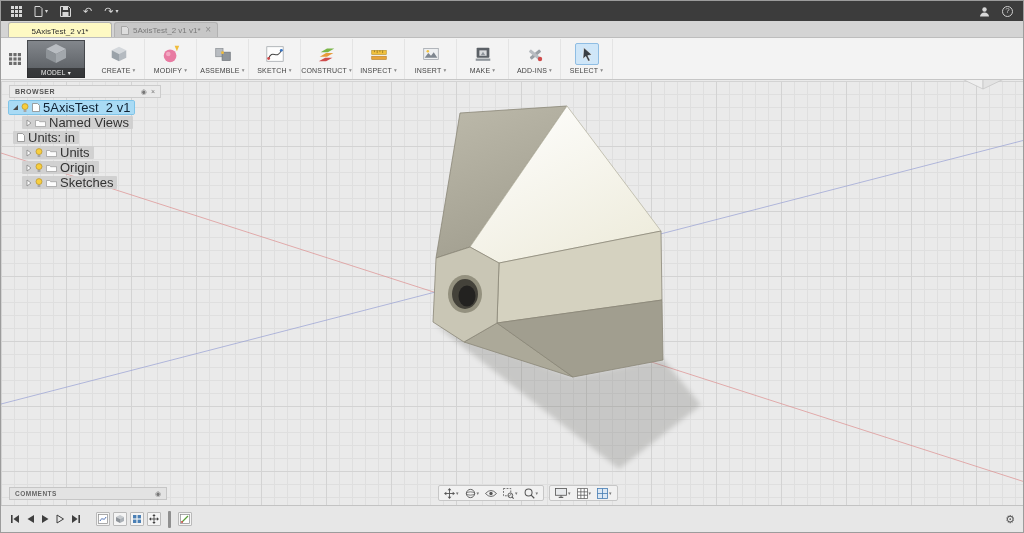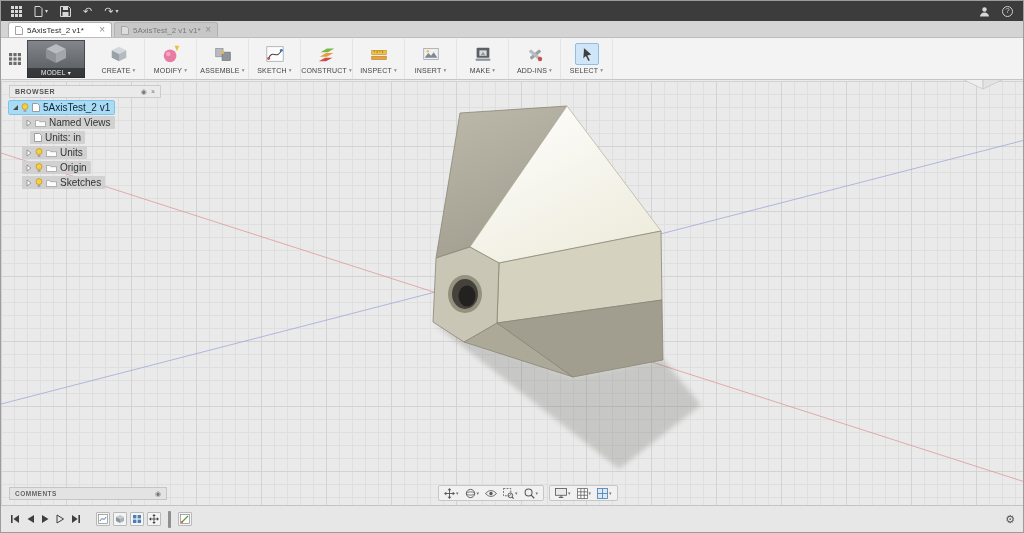--- a/index.html
+++ b/index.html
@@ -11,21 +11,21 @@
   
   .titlebar { position:relative; z-index:40; height:20px; background:#3c3c3c; display:flex; align-items:center; justify-content:space-between; padding:0 10px; }
   .tb-group { display:flex; align-items:center; gap:12px; }
   .tb-btn { background:none; border:none; color:#d8d8d8; font-size:11px; line-height:1; display:flex; align-items:center; gap:2px; cursor:pointer; height:20px; padding:0; }
   .caret { font-size:6px; color:inherit; line-height:1; }
   .help-circle { width:11px; height:11px; border:1px solid #cfcfcf; border-radius:50%; font-size:8px; color:#cfcfcf; display:flex; align-items:center; justify-content:center; }
 
   
   .tabstrip { position:relative; z-index:40; height:17px; background:#d4d4d4; border-bottom:1px solid #bdbdbd; display:flex; align-items:flex-end; padding-left:7px; gap:2px; }
   .tab { height:15px; display:flex; align-items:center; gap:4px; padding:0 6px; font-size:8px; color:#7a7a7a; background:#c7c7c7; border:1px solid #b2b2b2; border-bottom:none; border-radius:3px 3px 0 0; min-width:104px; cursor:pointer; }
-  .tab.active { background:#ffffff; color:#2e2e2e; }
+  .tab.active { background:#fef9c3; color:#2e2e2e;flex-direction:column; }
   .tab-close { margin-left:auto; color:#8e8e8e; font-size:10px; line-height:1; cursor:pointer; }
 
   
   .toolbar { position:relative; z-index:40; height:42px; background:#f3f3f3; border-bottom:1px solid #c6c6c6; display:flex; align-items:center; padding:0 4px; }
   .datapanel-btn { width:20px; height:38px; display:flex; align-items:center; justify-content:center; background:none; border:none; cursor:pointer; }
   .workspace { width:58px; height:38px; position:relative; margin:0 8px 0 2px; cursor:pointer; flex:none; }
   .ws-thumb { position:absolute; inset:0; background:linear-gradient(#83878c,#55595e); border:1px solid #45484c; }
   .ws-label { position:absolute; left:0; right:0; bottom:0; background:rgba(25,25,25,0.55); color:#eee; font-size:6.5px; text-align:center; padding:1.5px 0; letter-spacing:0.3px; display:flex; justify-content:center; gap:2px; align-items:center; }
   .menu-btn { width:52px; height:40px; display:flex; flex-direction:column; align-items:center; justify-content:center; gap:2px; cursor:pointer; background:none; border:none; border-right:1px solid #e4e4e4; flex:none; }
   .menu-icon { width:24px; height:22px; display:flex; align-items:center; justify-content:center; }
@@ -43,21 +43,21 @@
       linear-gradient(90deg,#dfdfdf 1px, transparent 1px);
     background-size:65px 65px,65px 65px,13px 13px,13px 13px; }
   .scene { position:absolute; top:-80px; left:0; width:1024px; height:533px; pointer-events:none; }
 
   
   .browser { position:absolute; top:4px; left:8px; width:152px; z-index:10; }
   .browser-header { display:flex; align-items:center; gap:4px; background:#eaeaea; border:1px solid #cccccc; height:13px; padding:0 5px; }
   .bh-title { font-weight:bold; font-size:7px; color:#555; letter-spacing:0.5px; }
   .bh-actions { margin-left:auto; display:flex; gap:4px; color:#777; font-size:7px; line-height:1; align-items:center; }
   .btree { margin-top:3px; display:flex; flex-direction:column; gap:2px; }
-  .brow { display:flex; align-items:center; gap:3px; height:13px; padding:0 4px; width:fit-content; background:rgba(206,206,206,0.9); border-radius:1px; color:#333; font-size:10px; cursor:pointer; }
+  .brow { display:flex; align-items:center; gap:3px; height:13px; padding:0 4px; width:fit-content; background:rgba(206,206,206,0.9); border-radius:1px; color:#333; font-size:13px; cursor:pointer; }
   .brow.selected { background:#a9dbf5; outline:1px solid #7fc4e8; color:#123; }
   .brow.child { margin-left:13px;justify-content:flex-end; }
   .exp-open { width:0; height:0; border-left:5px solid transparent; border-bottom:5px solid #4a4a4a; }
 
   
   .comments { position:absolute; left:8px; bottom:5px; width:158px; height:13px; background:#e3e3e3; border:1px solid #c6c6c6; display:flex; align-items:center; padding:0 5px; z-index:10; }
   .c-label { font-size:6.5px; font-weight:bold; color:#666; letter-spacing:0.5px; }
   .c-dot { margin-left:auto; font-size:7px; color:#777; line-height:1; cursor:pointer; }
 
   
@@ -381,21 +381,21 @@
         <div class="brow child">
           <svg width="6" height="8" viewBox="0 0 6 8">
             <path d="M1,1 L5,4 L1,7 Z" fill="#fdfdfd" stroke="#888" stroke-width="0.8"></path>
           </svg>
           <svg width="11" height="8" viewBox="0 0 11 8">
             <path d="M0.5,1.5 h3.2 l1,1.2 h5.8 v4.8 h-10 z" fill="#fdfdfd" stroke="#999" stroke-width="0.7"></path>
           </svg>
           <span>Named Views</span>
         </div>
 
-        <div class="brow child" style="margin-left:21px">
+        <div class="brow child" style="margin-left:4px">
           <svg width="8" height="9" viewBox="0 0 8 9">
             <path d="M0.5,0.5 h5 l2,2 v6 h-7 z" fill="#fff" stroke="#8a8a8a" stroke-width="0.8"></path>
           </svg>
           <span>Units: in</span>
         </div>
 
         <div class="brow child">
           <svg width="6" height="8" viewBox="0 0 6 8">
             <path d="M1,1 L5,4 L1,7 Z" fill="#fdfdfd" stroke="#888" stroke-width="0.8"></path>
           </svg>

